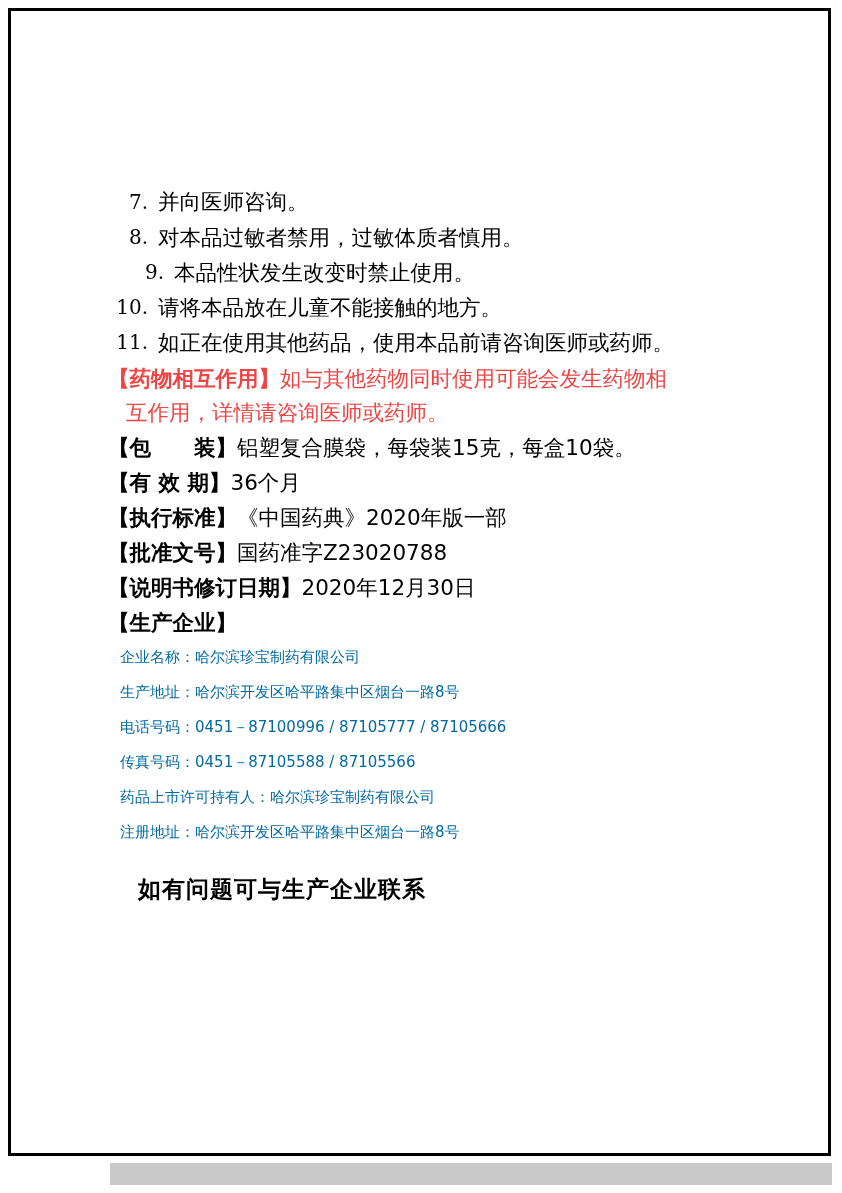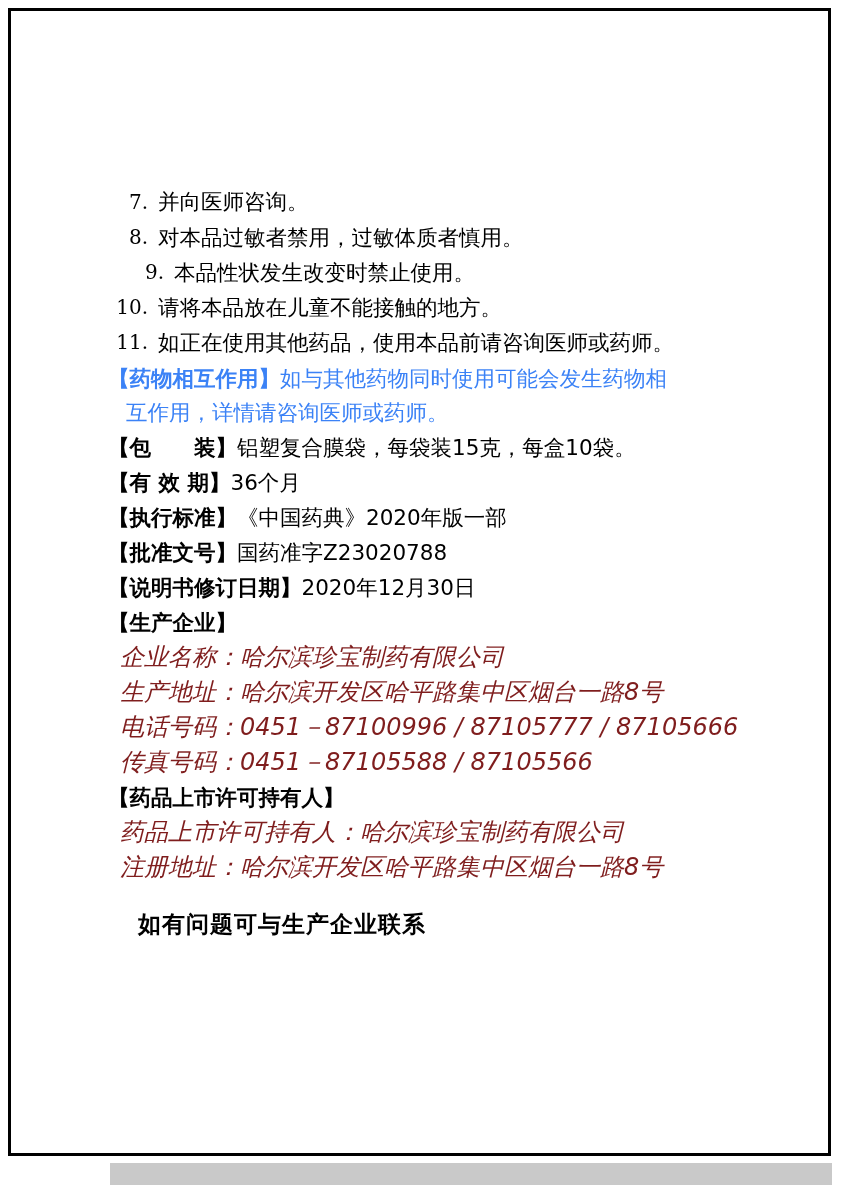--- a/index.html
+++ b/index.html
@@ -97,43 +97,42 @@
   }
   .num-item .txt .second-line {
     display: block;
     font-family: Liberation Serif, serif;
   }
 
   
   .section {
     font-size: 21.5px;
     line-height: 34px;
-    color: #3b82f6;
+    color: #ef4444;
     margin-top: 3px;
   }
   .section-strong {
     font-weight: bold;
   }
   .section .cont {
     display: block;
     padding-left: 18px;
   }
   .sec-row {
     font-size: 21.5px;
     line-height: 35px;
   }
   .sec-label {
     font-weight: bold;
   }
   .sub-line {
-    font-size: 24px;
+    font-size: 15px;
     line-height: 35px;
     padding-left: 12px;
-    color: #7f1d1d;
-    font-style: italic;
+    color: #0369a1;
   }
   .closing {
     font-size: 23px;
     line-height: 34px;
     font-weight: bold;
     padding-left: 30px;
     margin-top: 22px;
     letter-spacing: 1px;
   }
 </style>
@@ -197,22 +196,19 @@
     </div>
 
     <div class="sec-row">
       <span class="sec-label">【生产企业】</span>
     </div>
     <div class="sub-line">企业名称：哈尔滨珍宝制药有限公司</div>
     <div class="sub-line">生产地址：哈尔滨开发区哈平路集中区烟台一路8号</div>
     <div class="sub-line">电话号码：0451－87100996 / 87105777 / 87105666</div>
     <div class="sub-line">传真号码：0451－87105588 / 87105566</div>
 
-    <div class="sec-row">
-      <span class="sec-label">【药品上市许可持有人】</span>
-    </div>
     <div class="sub-line">药品上市许可持有人：哈尔滨珍宝制药有限公司</div>
     <div class="sub-line">注册地址：哈尔滨开发区哈平路集中区烟台一路8号</div>
 
     <div class="closing">如有问题可与生产企业联系</div>
 
   </div>
 </div>
 
 </body></html>

